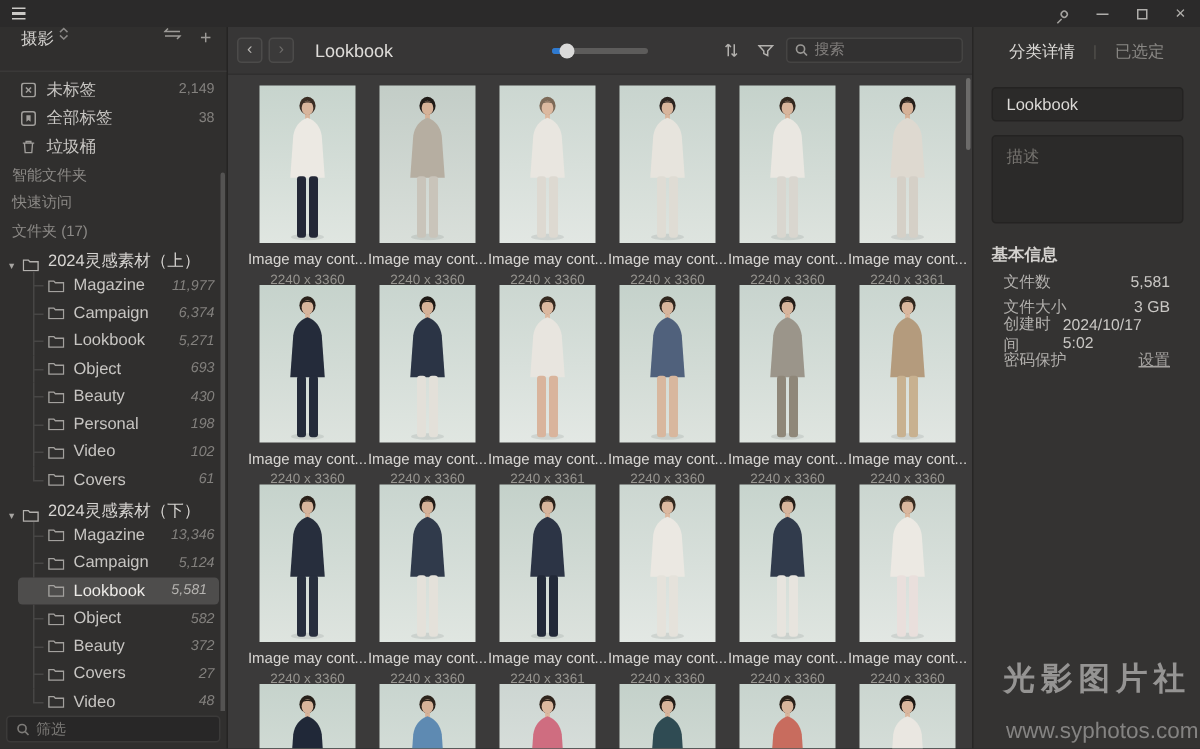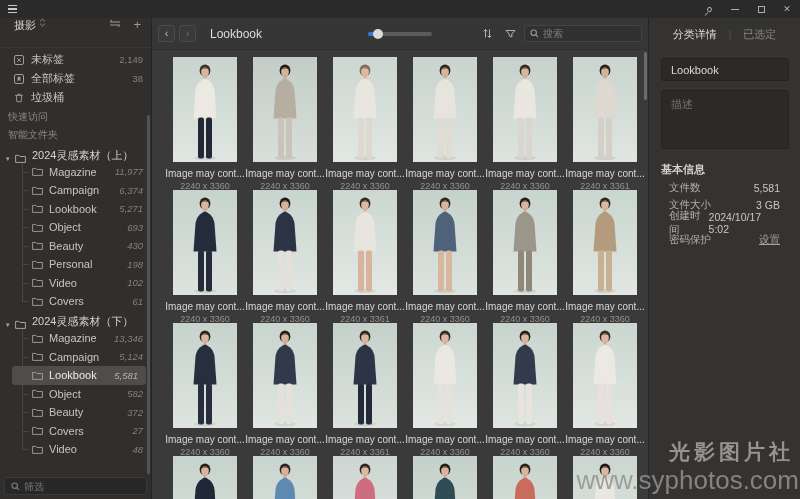--- a/index.html
+++ b/index.html
@@ -108,21 +108,21 @@
   .info-row { display:flex; align-items:center; margin:0 20px; height:17.5px; font-size:10.5px; color:#b1afac; }
   .info-row .val { margin-left:auto; color:#c9c7c4; }
   .info-row .val.link { color:#a5a3a0; text-decoration:underline; cursor:pointer; }
   .export-btn { display:block; margin:9px 14px 0; width:124px; height:20px; background:#3e3d3c;
     border:1px solid #4b4a49; border-radius:3px; color:#d6d4d1; font-size:10.5px;
     font-family:inherit; cursor:pointer; }
 
   
   .wm1 { position:absolute; right:6px; bottom:33px; z-index:9; font-size:21px; font-weight:bold;
     color:rgba(160,159,157,0.9); letter-spacing:4px; pointer-events:none; }
-  .wm2 { position:absolute; right:1px; bottom:3px; z-index:9; font-size:26px;
+  .wm2 { position:absolute; right:1px; bottom:3px; z-index:9; font-size:15px;
     color:rgba(147,146,144,0.85); pointer-events:none;margin-left:21px; }
 </style>
 </head>
 <body>
 
 <div id="app">
 
   <div class="titlebar">
     <div class="hamburger">
         <span></span>
@@ -187,22 +187,23 @@
             <span class="ric">
               <svg width="10" height="10" viewBox="0 0 10 10">
                 <path d="M1.2 2.4h7.6M3.4 2.4V1.3h3.2v1.1M2.3 2.4l.5 6.3h4.4l.5-6.3" fill="none" stroke="currentColor" stroke-width=".9"></path>
               </svg>
             </span>
             <span>垃圾桶</span>
             <span class="cnt"></span>
           </div>
         </div>
       <div id="sections">
+        <div class="section">智能文件夹</div>
         <div class="section">快速访问</div>
-        <div class="section">智能文件夹</div>
+        <div class="section">文件夹 (17)</div>
       </div>
       <div id="folder-tree">
           <div class="troot">
             <span class="disc">▾</span>
             <span class="ric">
               <svg width="11" height="9" viewBox="0 0 11 9">
                 <path d="M.6 1.4h3.3l1 1.1h5.5v5.9H.6z" fill="none" stroke="currentColor" stroke-width=".9"></path>
               </svg>
             </span>
             <span>2024灵感素材（上）</span>

